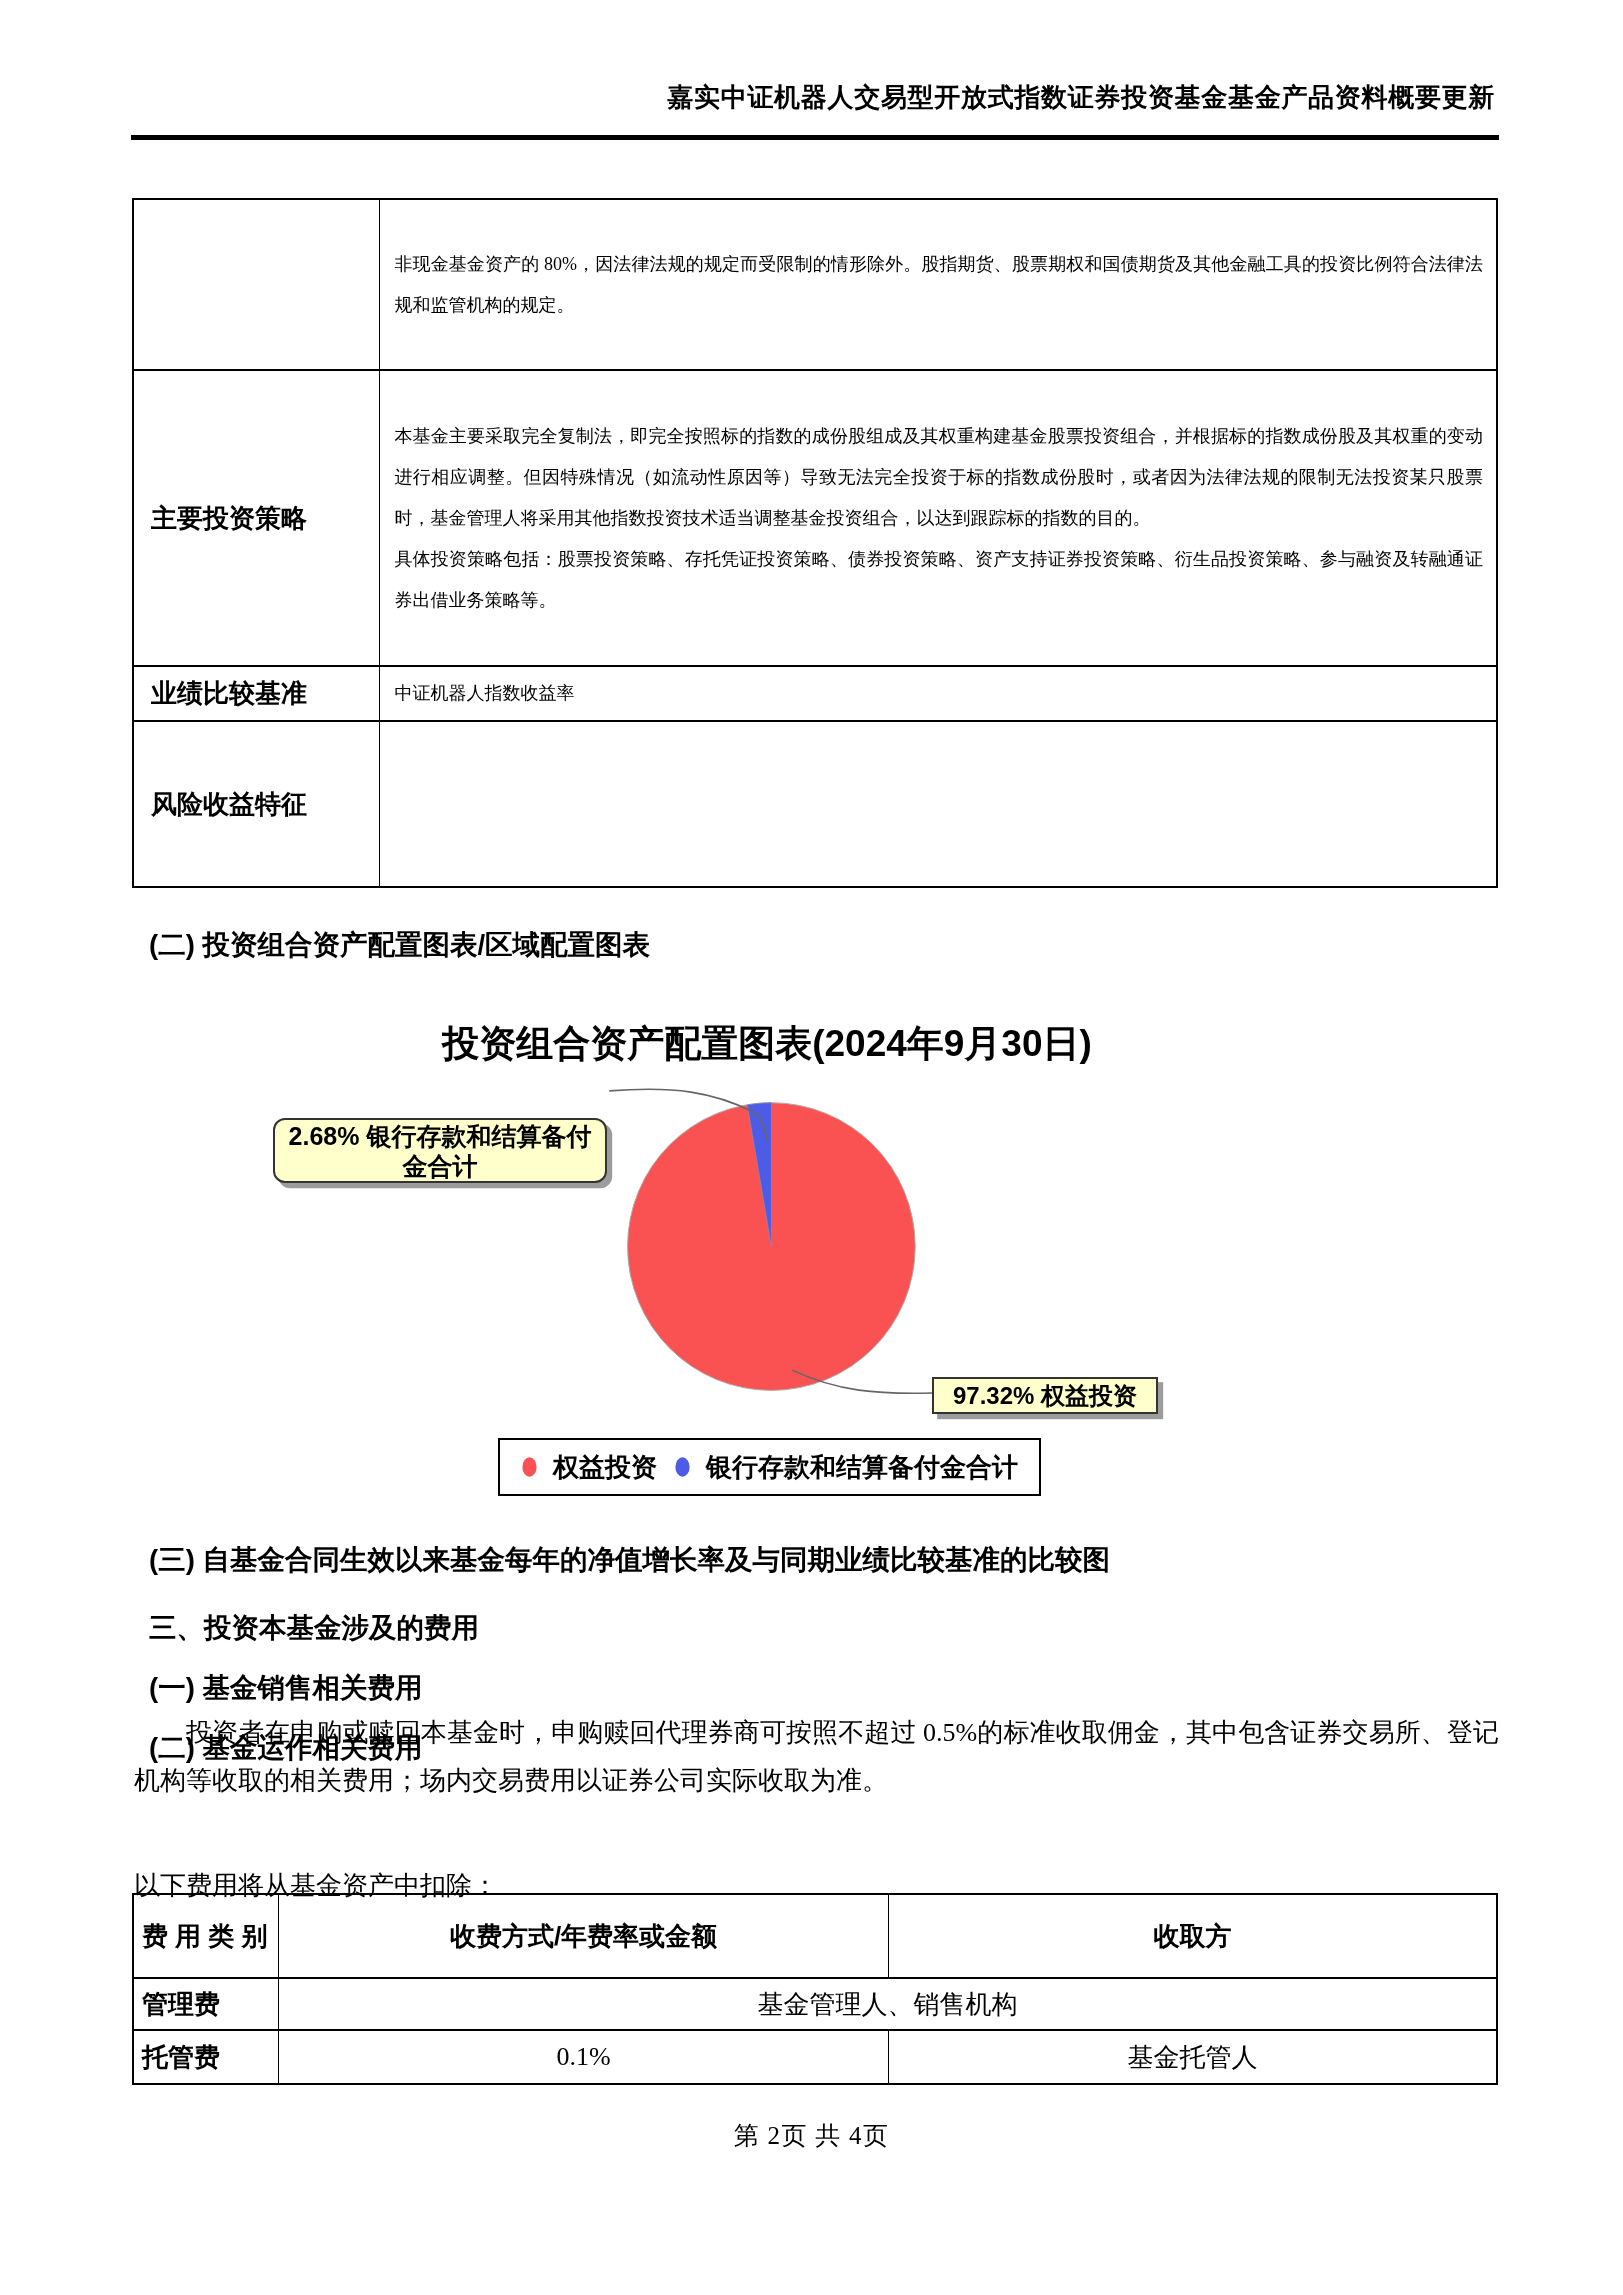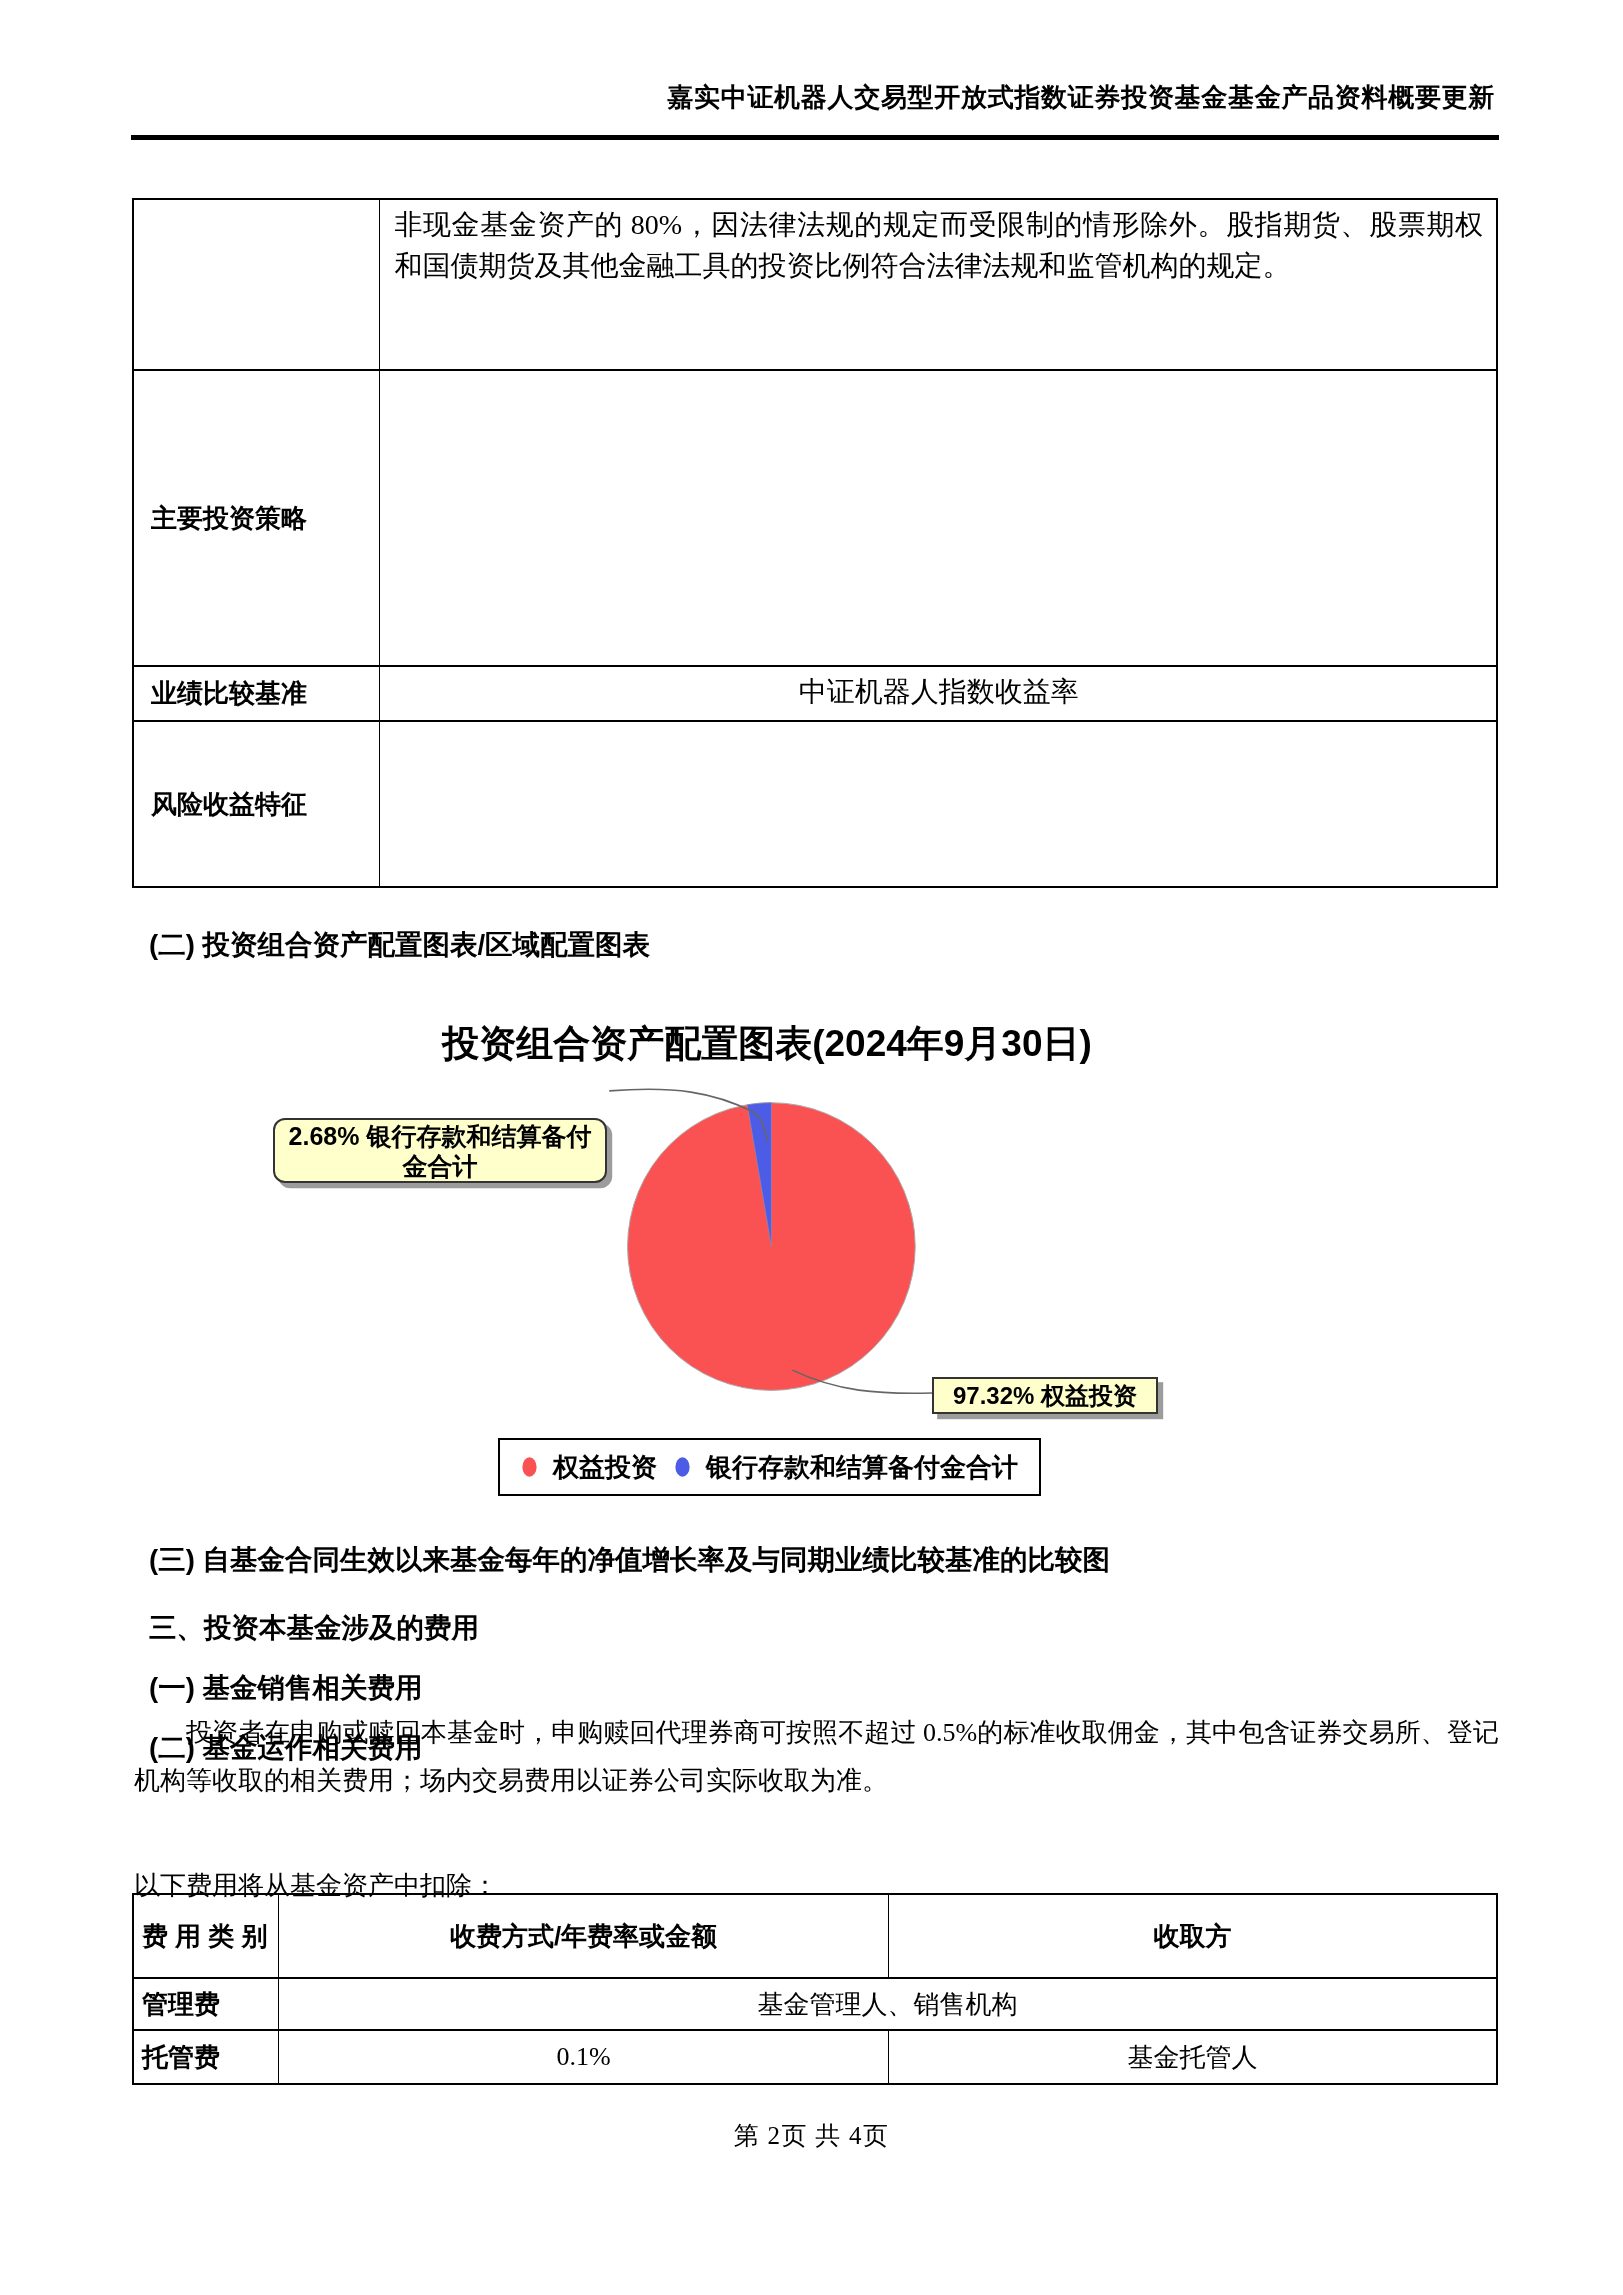--- a/index.html
+++ b/index.html
@@ -26,22 +26,22 @@
   }
   .ft-row { display:flex; }
   .ft-row + .ft-row { border-top:2px solid #000; }
   .ft-label {
     width:246px; flex:0 0 246px; border-right:1.3px solid #000;
     display:flex; align-items:center; padding-left:17px;
     font-weight:bold; font-size:26px;
     font-family:"Liberation Sans","DejaVu Sans",sans-serif;
   }
   .ft-text {
-    flex:1; display:flex; flex-direction:row; justify-content:center;
-    padding:3.9px 13px 3.9px 14.4px; font-size:28px; line-height:41px;
+    flex:1; display:flex; flex-direction:column; justify-content:center;
+    padding:3.9px 13px 3.9px 14.4px; font-size:18px; line-height:41px;
     text-align:justify; text-justify:inter-ideograph;
   }
   .ft-text p { margin:0; }
   .r1 { height:169px; } .r2 { height:296px; } .r3 { height:55px; } .r4 { height:166px; }
 
   
   .doc-heading {
     position:absolute; left:149px; font-size:27.5px; font-weight:bold;
     font-family:"Liberation Sans","DejaVu Sans",sans-serif;
   }
@@ -108,20 +108,24 @@
 
   <div id="fund-table">
     <div class="ft-row r1">
       <div class="ft-label"></div>
       <div class="ft-text">
         <p>非现金基金资产的 80%，因法律法规的规定而受限制的情形除外。股指期货、股票期权和国债期货及其他金融工具的投资比例符合法律法规和监管机构的规定。</p>
       </div>
     </div>
     <div class="ft-row r2">
       <div class="ft-label">主要投资策略</div>
+      <div class="ft-text">
+        <p>本基金主要采取完全复制法，即完全按照标的指数的成份股组成及其权重构建基金股票投资组合，并根据标的指数成份股及其权重的变动进行相应调整。但因特殊情况（如流动性原因等）导致无法完全投资于标的指数成份股时，或者因为法律法规的限制无法投资某只股票时，基金管理人将采用其他指数投资技术适当调整基金投资组合，以达到跟踪标的指数的目的。</p>
+        <p>具体投资策略包括：股票投资策略、存托凭证投资策略、债券投资策略、资产支持证券投资策略、衍生品投资策略、参与融资及转融通证券出借业务策略等。</p>
+      </div>
     </div>
     <div class="ft-row r3">
       <div class="ft-label">业绩比较基准</div>
       <div class="ft-text">
         <p>中证机器人指数收益率</p>
       </div>
     </div>
     <div class="ft-row r4">
       <div class="ft-label">风险收益特征</div>
     </div>

